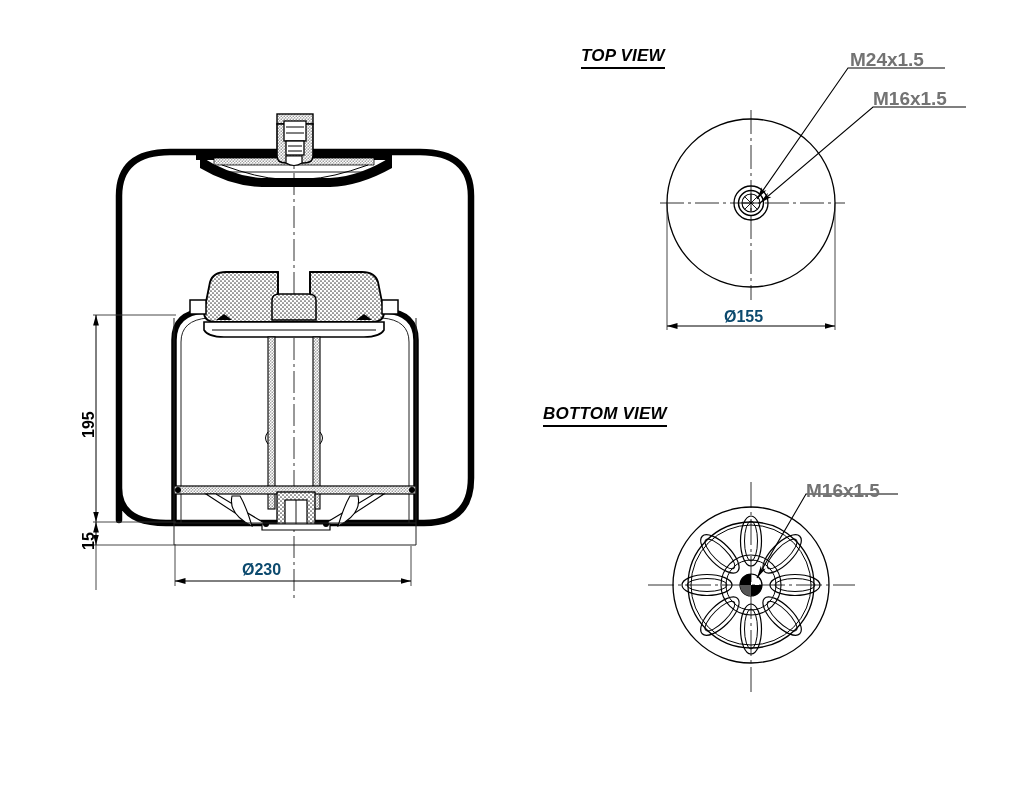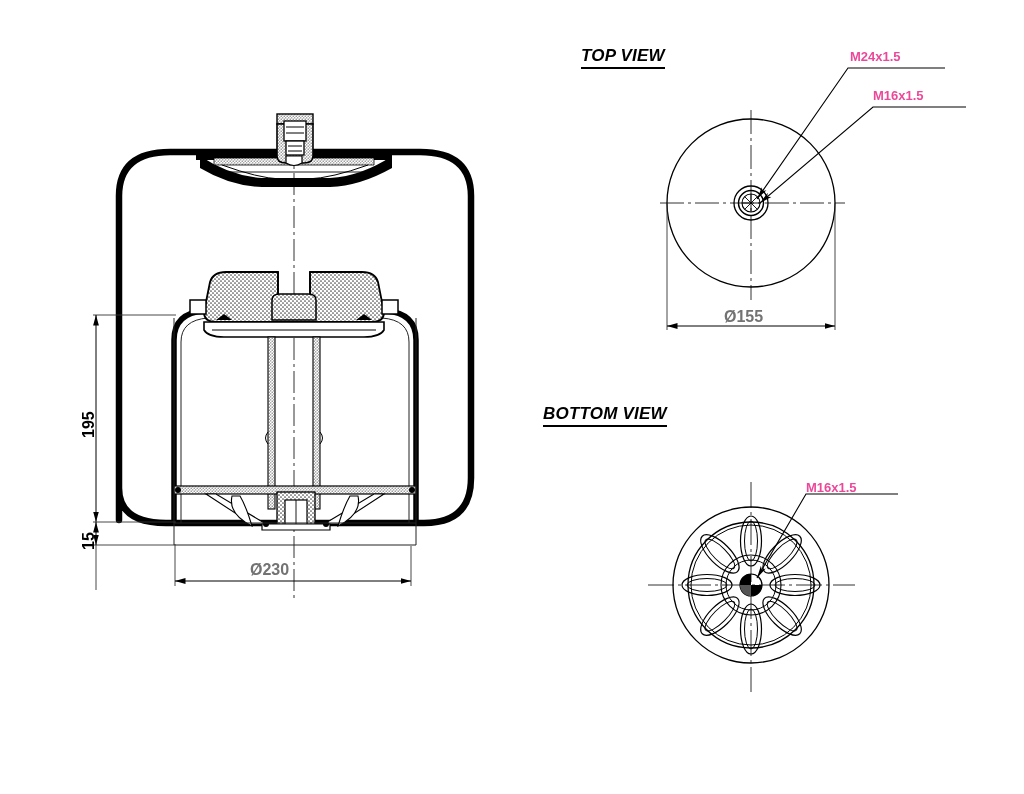--- a/index.html
+++ b/index.html
@@ -40,37 +40,37 @@
     padding-bottom: 1px;
     white-space: nowrap;
   }
   #title-top-view { left: 581px; top: 46px; }
   #title-bottom-view { left: 543px; top: 404px; }
 
   .callout {
     position: absolute;
     font-family: "Liberation Sans", sans-serif;
     font-weight: bold;
-    font-size: 13px;
-    color: #ec4899;
+    font-size: 19px;
+    color: #737373;
     white-space: nowrap;
   }
   #callout-m24 { left: 850px; top: 49px; }
   #callout-m16-top { left: 873px; top: 88px; }
   #callout-m16-bottom { left: 806px; top: 480px; }
 
   .dim-label {
     position: absolute;
     font-family: "Liberation Sans", sans-serif;
     font-weight: bold;
     font-size: 16px;
-    color: #737373;
-    white-space: nowrap;
-  }
-  #dim-d230 { left: 250px; top: 561px; }
+    color: #0c4a6e;
+    white-space: nowrap;
+  }
+  #dim-d230 { left: 242px; top: 561px; }
   #dim-d155 { left: 724px; top: 308px; }
   .dim-vert {
     position: absolute;
     font-family: "Liberation Sans", sans-serif;
     font-weight: bold;
     font-size: 16px;
     color: #000;
     white-space: nowrap;
     transform-origin: left top;
     transform: rotate(-90deg);

